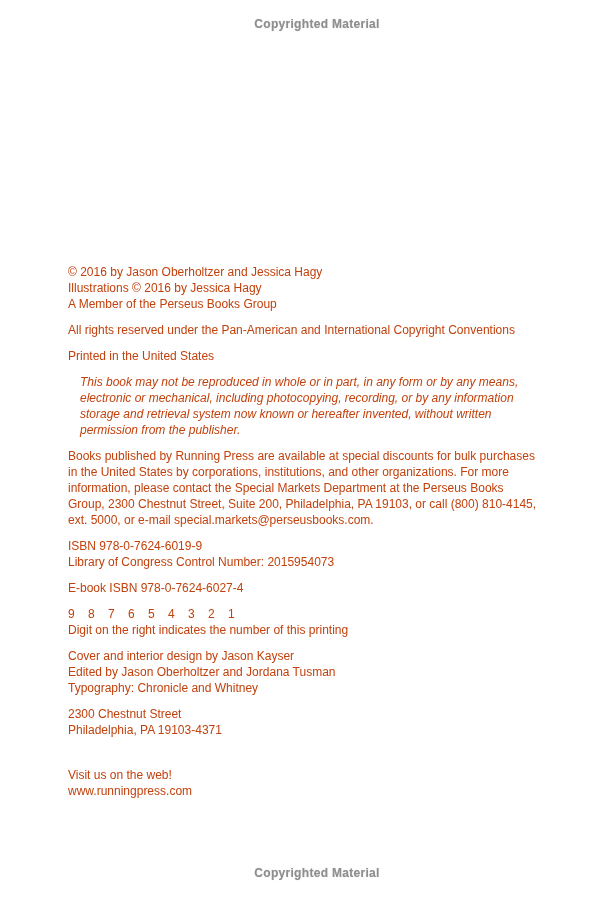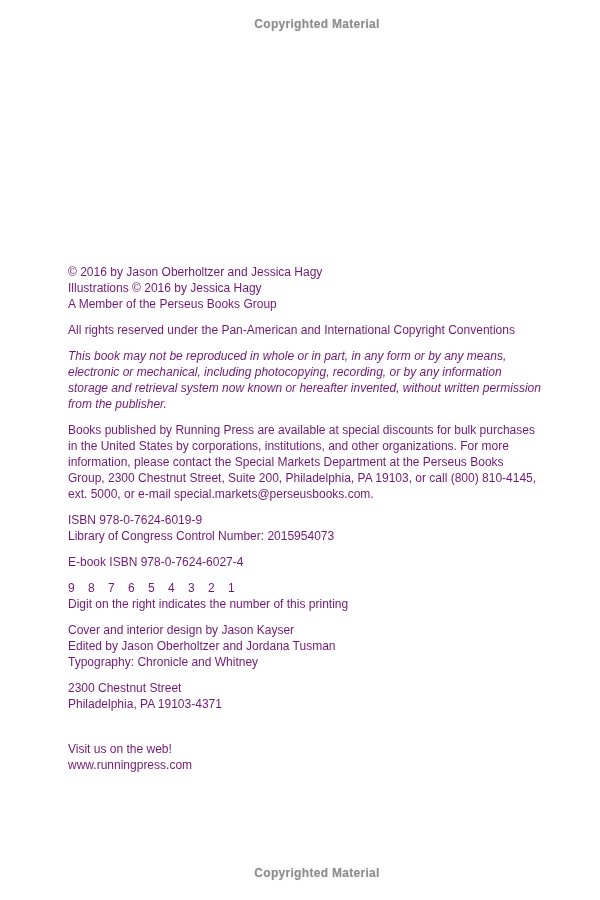--- a/index.html
+++ b/index.html
@@ -26,50 +26,51 @@
     letter-spacing: 0.3px;
     text-shadow: 0 0 1px rgba(143,143,143,0.55);
   }
   .watermark.top { top: 17px; }
   .watermark.bottom { top: 866px; }
   .content {
     position: absolute;
     left: 68px;
     top: 264px;
     width: 474px;
-    color: #701a75;
+    color: #c2410c;
     font-size: 12px;
     line-height: 16px;
   }
   .block {
     margin: 0 0 10px 0;
     padding: 0;
   }
   .block:last-child { margin-bottom: 0; margin-top: 29px; }
   .line { display: block; }
-  .italic { font-style: italic; }
+  .italic { font-style: italic; margin-left: 12px; }
   .digits { white-space: pre-wrap; }
 </style>
 </head>
 <body>
 
 <div class="page">
 
   <div class="watermark top">Copyrighted Material</div>
 
   <div class="content">
 
     <p class="block">
       <span class="line">© 2016 by Jason Oberholtzer and Jessica Hagy</span>
       <span class="line">Illustrations © 2016 by Jessica Hagy</span>
       <span class="line">A Member of the Perseus Books Group</span>
     </p>
 
     <p class="block">All rights reserved under the Pan-American and International Copyright Conventions</p>
 
+    <p class="block">Printed in the United States</p>
 
     <p class="block italic">This book may not be reproduced in whole or in part, in any form or by any means, electronic or mechanical, including photocopying, recording, or by any information storage and retrieval system now known or hereafter invented, without written permission from the publisher.</p>
 
     <p class="block">Books published by Running Press are available at special discounts for bulk purchases in the United States by corporations, institutions, and other organizations. For more information, please contact the Special Markets Department at the Perseus Books Group, 2300 Chestnut Street, Suite 200, Philadelphia, PA 19103, or call (800) 810-4145, ext. 5000, or e-mail special.markets@perseusbooks.com.</p>
 
     <p class="block">
       <span class="line">ISBN 978-0-7624-6019-9</span>
       <span class="line">Library of Congress Control Number: 2015954073</span>
     </p>
 

